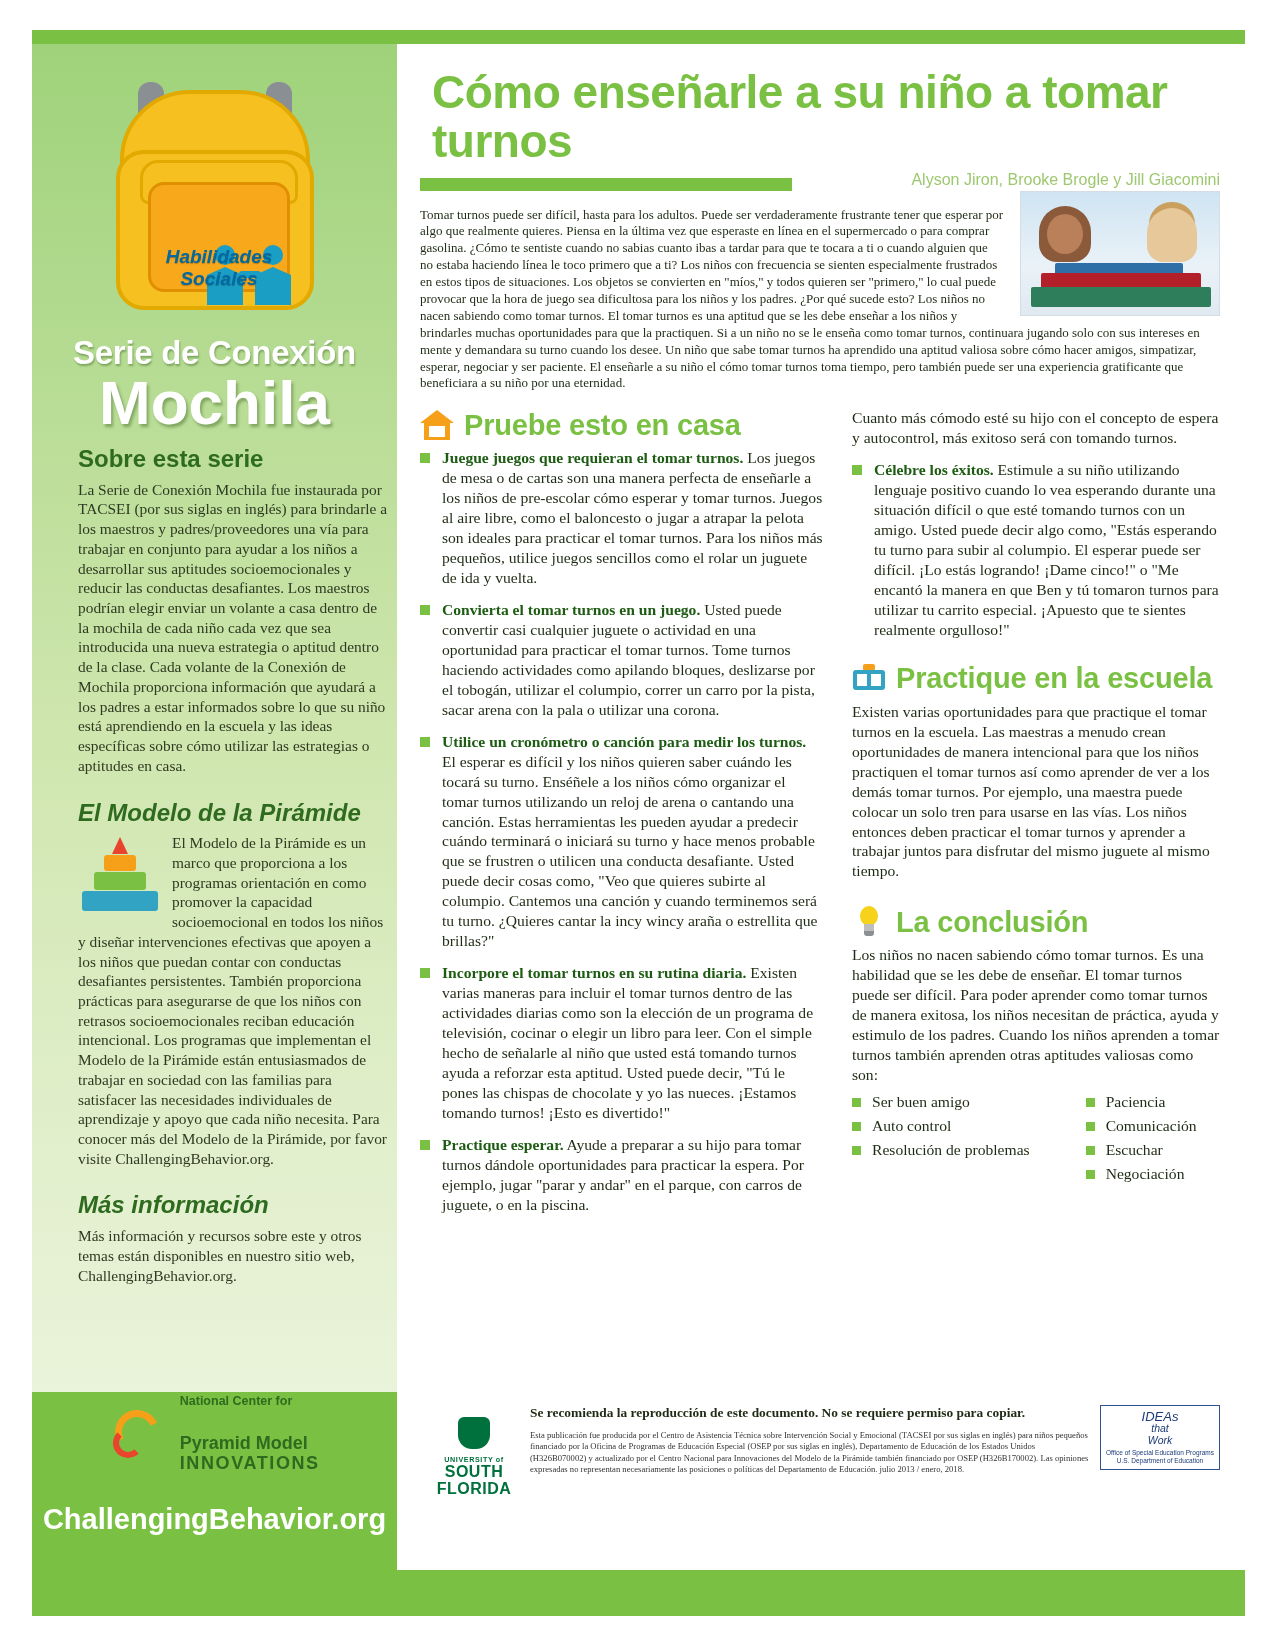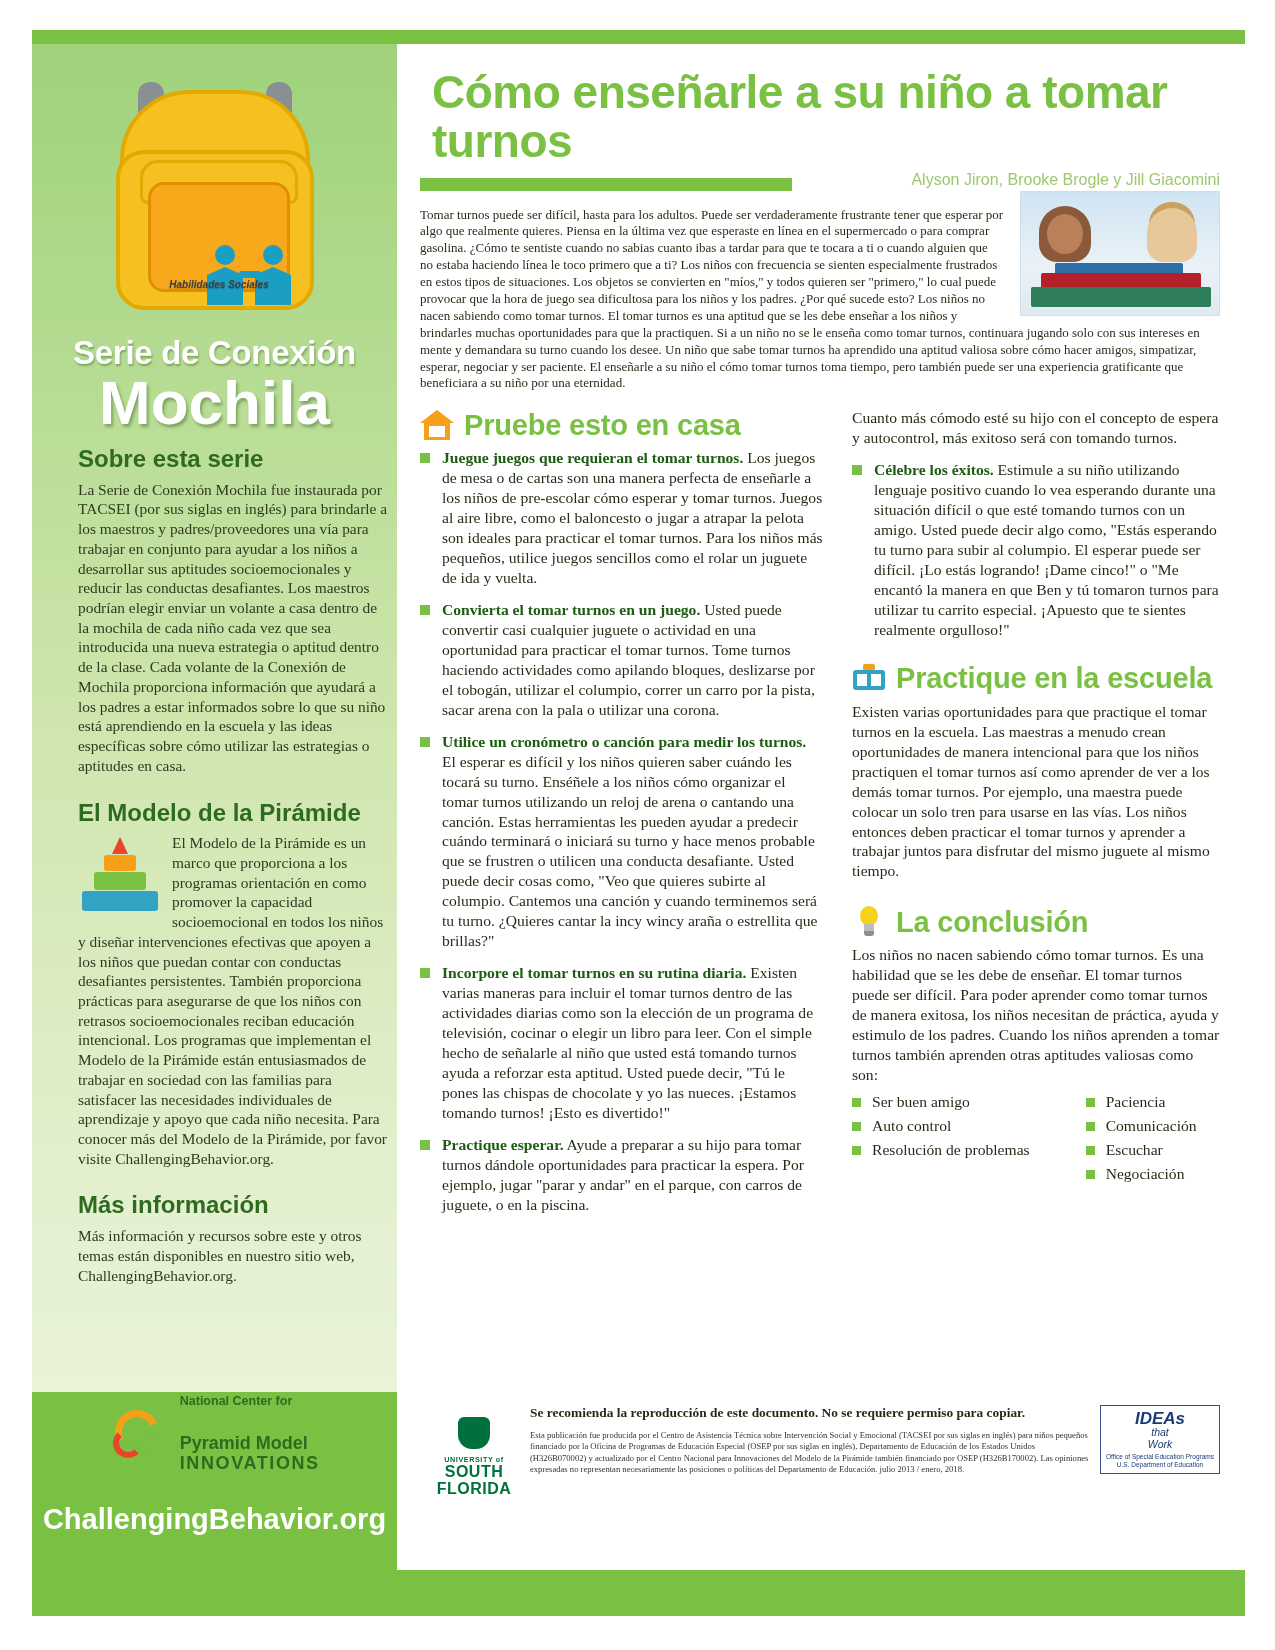--- a/index.html
+++ b/index.html
@@ -58,21 +58,21 @@
     position:absolute; left:20px; top:6px; width:158px; height:44px;
     background:#f6c021; border-radius:18px 18px 8px 8px; border:3px solid #e2a900;
   }
   .bp-zip {
     position:absolute; left:30px; top:52px; width:138px; height:6px;
     background:#e08f00; border-radius:3px;
   }
   .bp-people { position:absolute; left:44px; top:56px; width:112px; height:66px; }
   .bp-label {
     position:absolute; left:20px; bottom:16px; width:158px; text-align:center;
-    color:#404040; font-size:10px; font-style:italic; font-weight:bold;
+    color:#0369a1; font-size:19px; font-style:italic; font-weight:bold;
     text-shadow:0 1px 1px rgba(0,0,0,.25);
   }
   .serie-title {
     position:absolute; left:0; top:290px; width:365px; text-align:center;
     color:#ffffff; font-size:33px; font-weight:bold;
     text-shadow:1px 2px 2px rgba(60,100,30,.45);
     letter-spacing:-0.3px;
   }
   .mochila-title {
     position:absolute; left:0; top:328px; width:365px; text-align:center;
@@ -82,21 +82,21 @@
   .side-content {
     position:absolute; left:46px; top:400px; width:312px;
     font-family:"Liberation Serif", serif;
     color:#2f3a22; font-size:15.4px; line-height:1.28;
   }
   .side-h {
     font-family:"Liberation Sans", sans-serif;
     color:#2e6b1f; font-size:24px; font-weight:bold;
     margin:0 0 5px 0;
   }
-  .side-h2 { margin-top:22px; }
+  .side-h2 { margin-top:22px;font-style:italic; }
   .side-p { margin:0 0 8px 0; text-align:left; }
   .pyramid {
     float:left; width:84px; height:74px; margin:4px 10px 2px 0;
     position:relative;
   }
   .pyr-l1 { position:absolute; left:4px; bottom:0;  width:76px; height:20px; background:#33a3c4; border-radius:3px; }
   .pyr-l2 { position:absolute; left:16px; bottom:21px; width:52px; height:18px; background:#7ac143; border-radius:3px; }
   .pyr-l3 { position:absolute; left:26px; bottom:40px; width:32px; height:16px; background:#f6a01a; border-radius:3px; }
   .pyr-l4 { position:absolute; left:34px; bottom:57px; width:0; height:0;
             border-left:8px solid transparent; border-right:8px solid transparent; border-bottom:17px solid #e8452c; }
@@ -214,21 +214,21 @@
     position:absolute; left:8px; top:6px; width:92px; text-align:center;
   }
   .usf-mark { width:44px; height:44px; margin:0 auto; position:relative; }
   .usf-bull { position:absolute; left:6px; top:6px; width:32px; height:32px; background:#00703c; border-radius:6px 6px 14px 14px; }
   .usf-t1 { color:#00703c; font-size:16px; font-weight:bold; line-height:1.05; letter-spacing:0.5px; }
   .usf-t0 { color:#00703c; font-size:7.2px; font-weight:bold; letter-spacing:.6px; }
   .ideas {
     position:absolute; right:0; top:0; width:120px; text-align:center;
     border:1px solid #2f4f8f; padding:4px 2px;
   }
-  .ideas-t1 { color:#1b3a77; font-size:17px; font-weight:bold; font-style:italic; line-height:1; }
+  .ideas-t1 { color:#1b3a77; font-size:13px; font-weight:normal; font-style:italic; line-height:1; }
   .ideas-t2 { color:#1b3a77; font-size:10.5px; font-style:italic; line-height:1.1; }
   .ideas-t3 { color:#1b3a77; font-size:6.5px; line-height:1.25; margin-top:3px; }
 </style>
 </head>
 <body>
 
 <div class="page">
 
   <div class="frame-top"></div>
   <div class="frame-bottom"></div>

